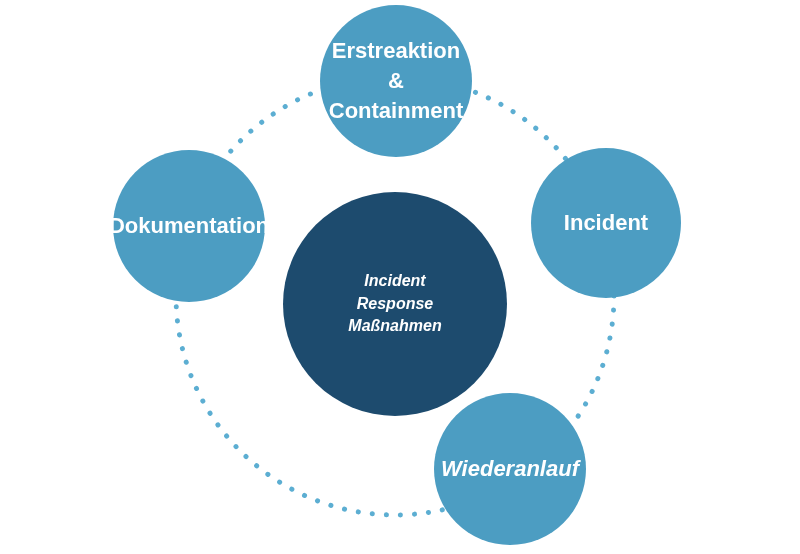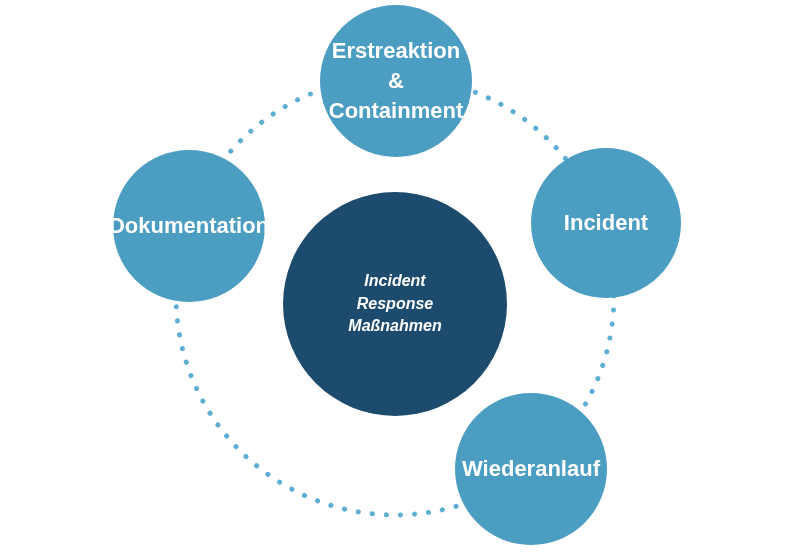--- a/index.html
+++ b/index.html
@@ -59,21 +59,21 @@
   }
   .node {
     background: var(--node-color);
     font-size: 22px;
     line-height: 1.35;
     justify-content: center;
   }
   .node-top          { left: 320px; top: 5px;   width: 152px; height: 152px; }
   .node-left         { left: 113px; top: 150px; width: 152px; height: 152px; }
   .node-right        { left: 531px; top: 148px; width: 150px; height: 150px; }
-  .node-bottom-right { left: 455px; top: 393px; width: 152px; height: 152px; }
+  .node-bottom-right { left: 434px; top: 393px; width: 152px; height: 152px; font-style: italic; }
   .node-bottom-left  { left: 184px; top: 385px; width: 168px; height: 168px; }
 </style>
 </head>
 <body>
 
 <div class="stage">
 
   <svg class="dotted-ring-svg" viewBox="0 0 800 554" xmlns="http://www.w3.org/2000/svg" aria-hidden="true">
     <circle cx="395" cy="296" r="219"></circle>
   </svg>

